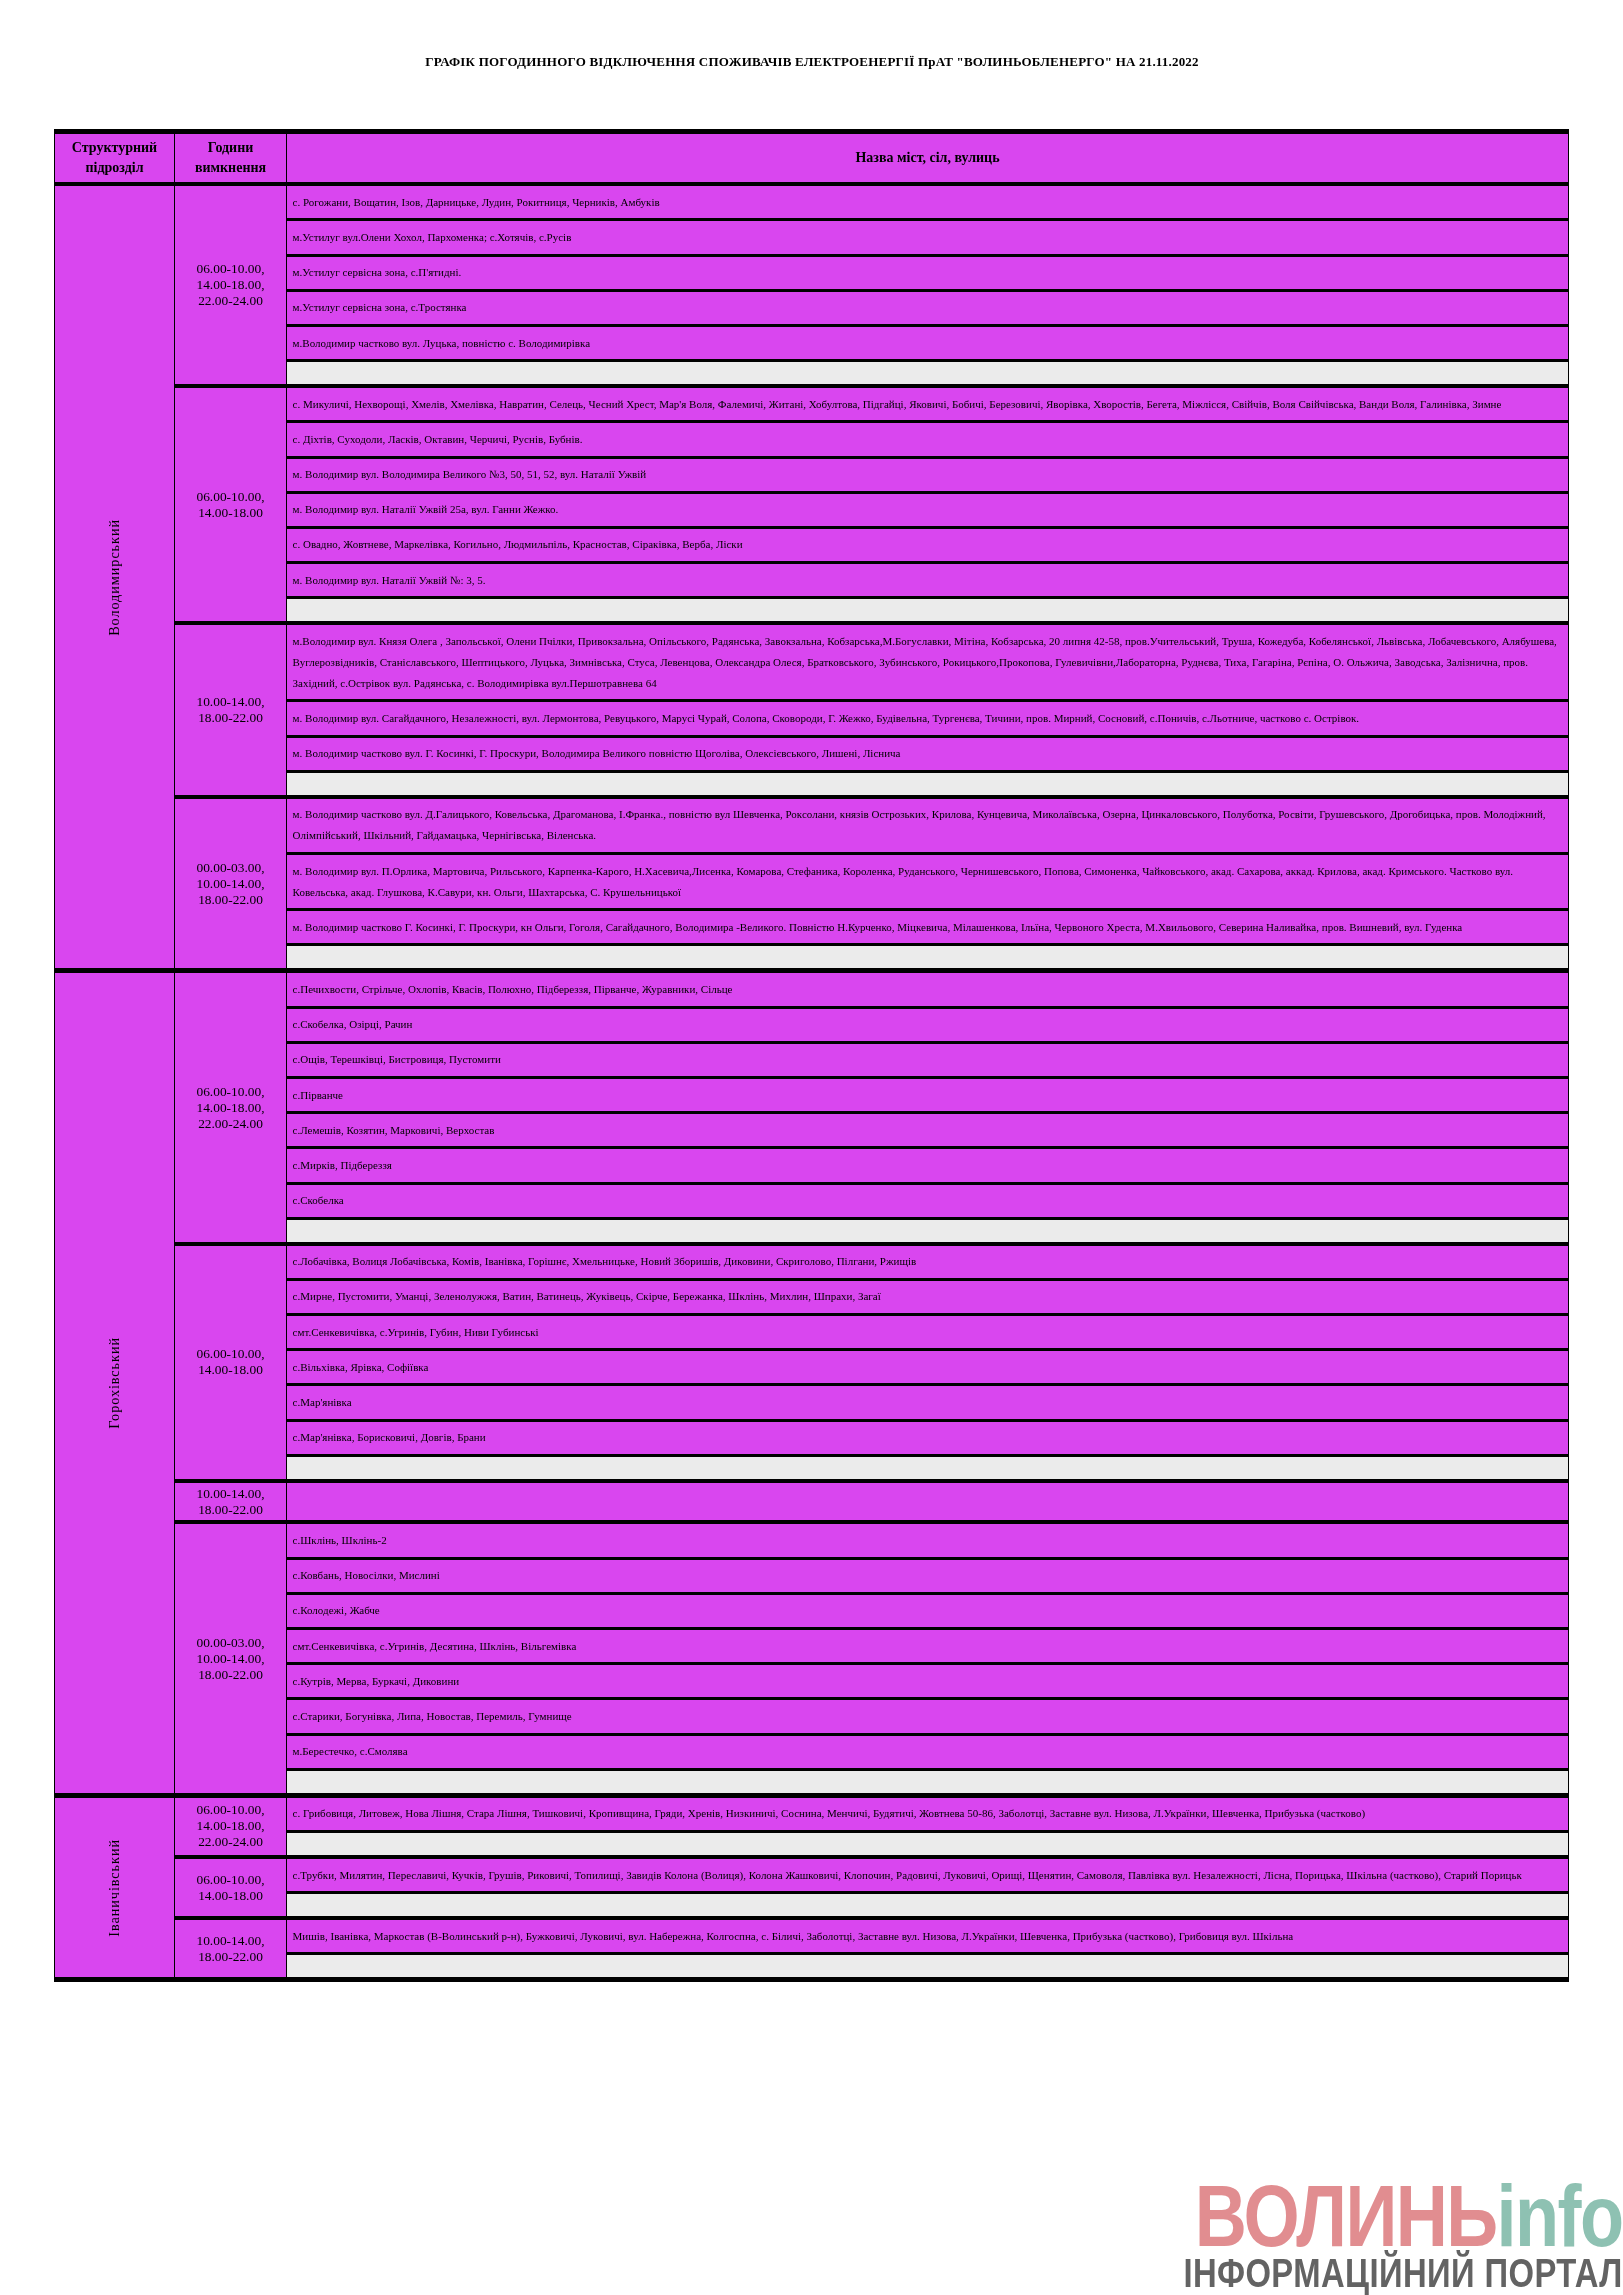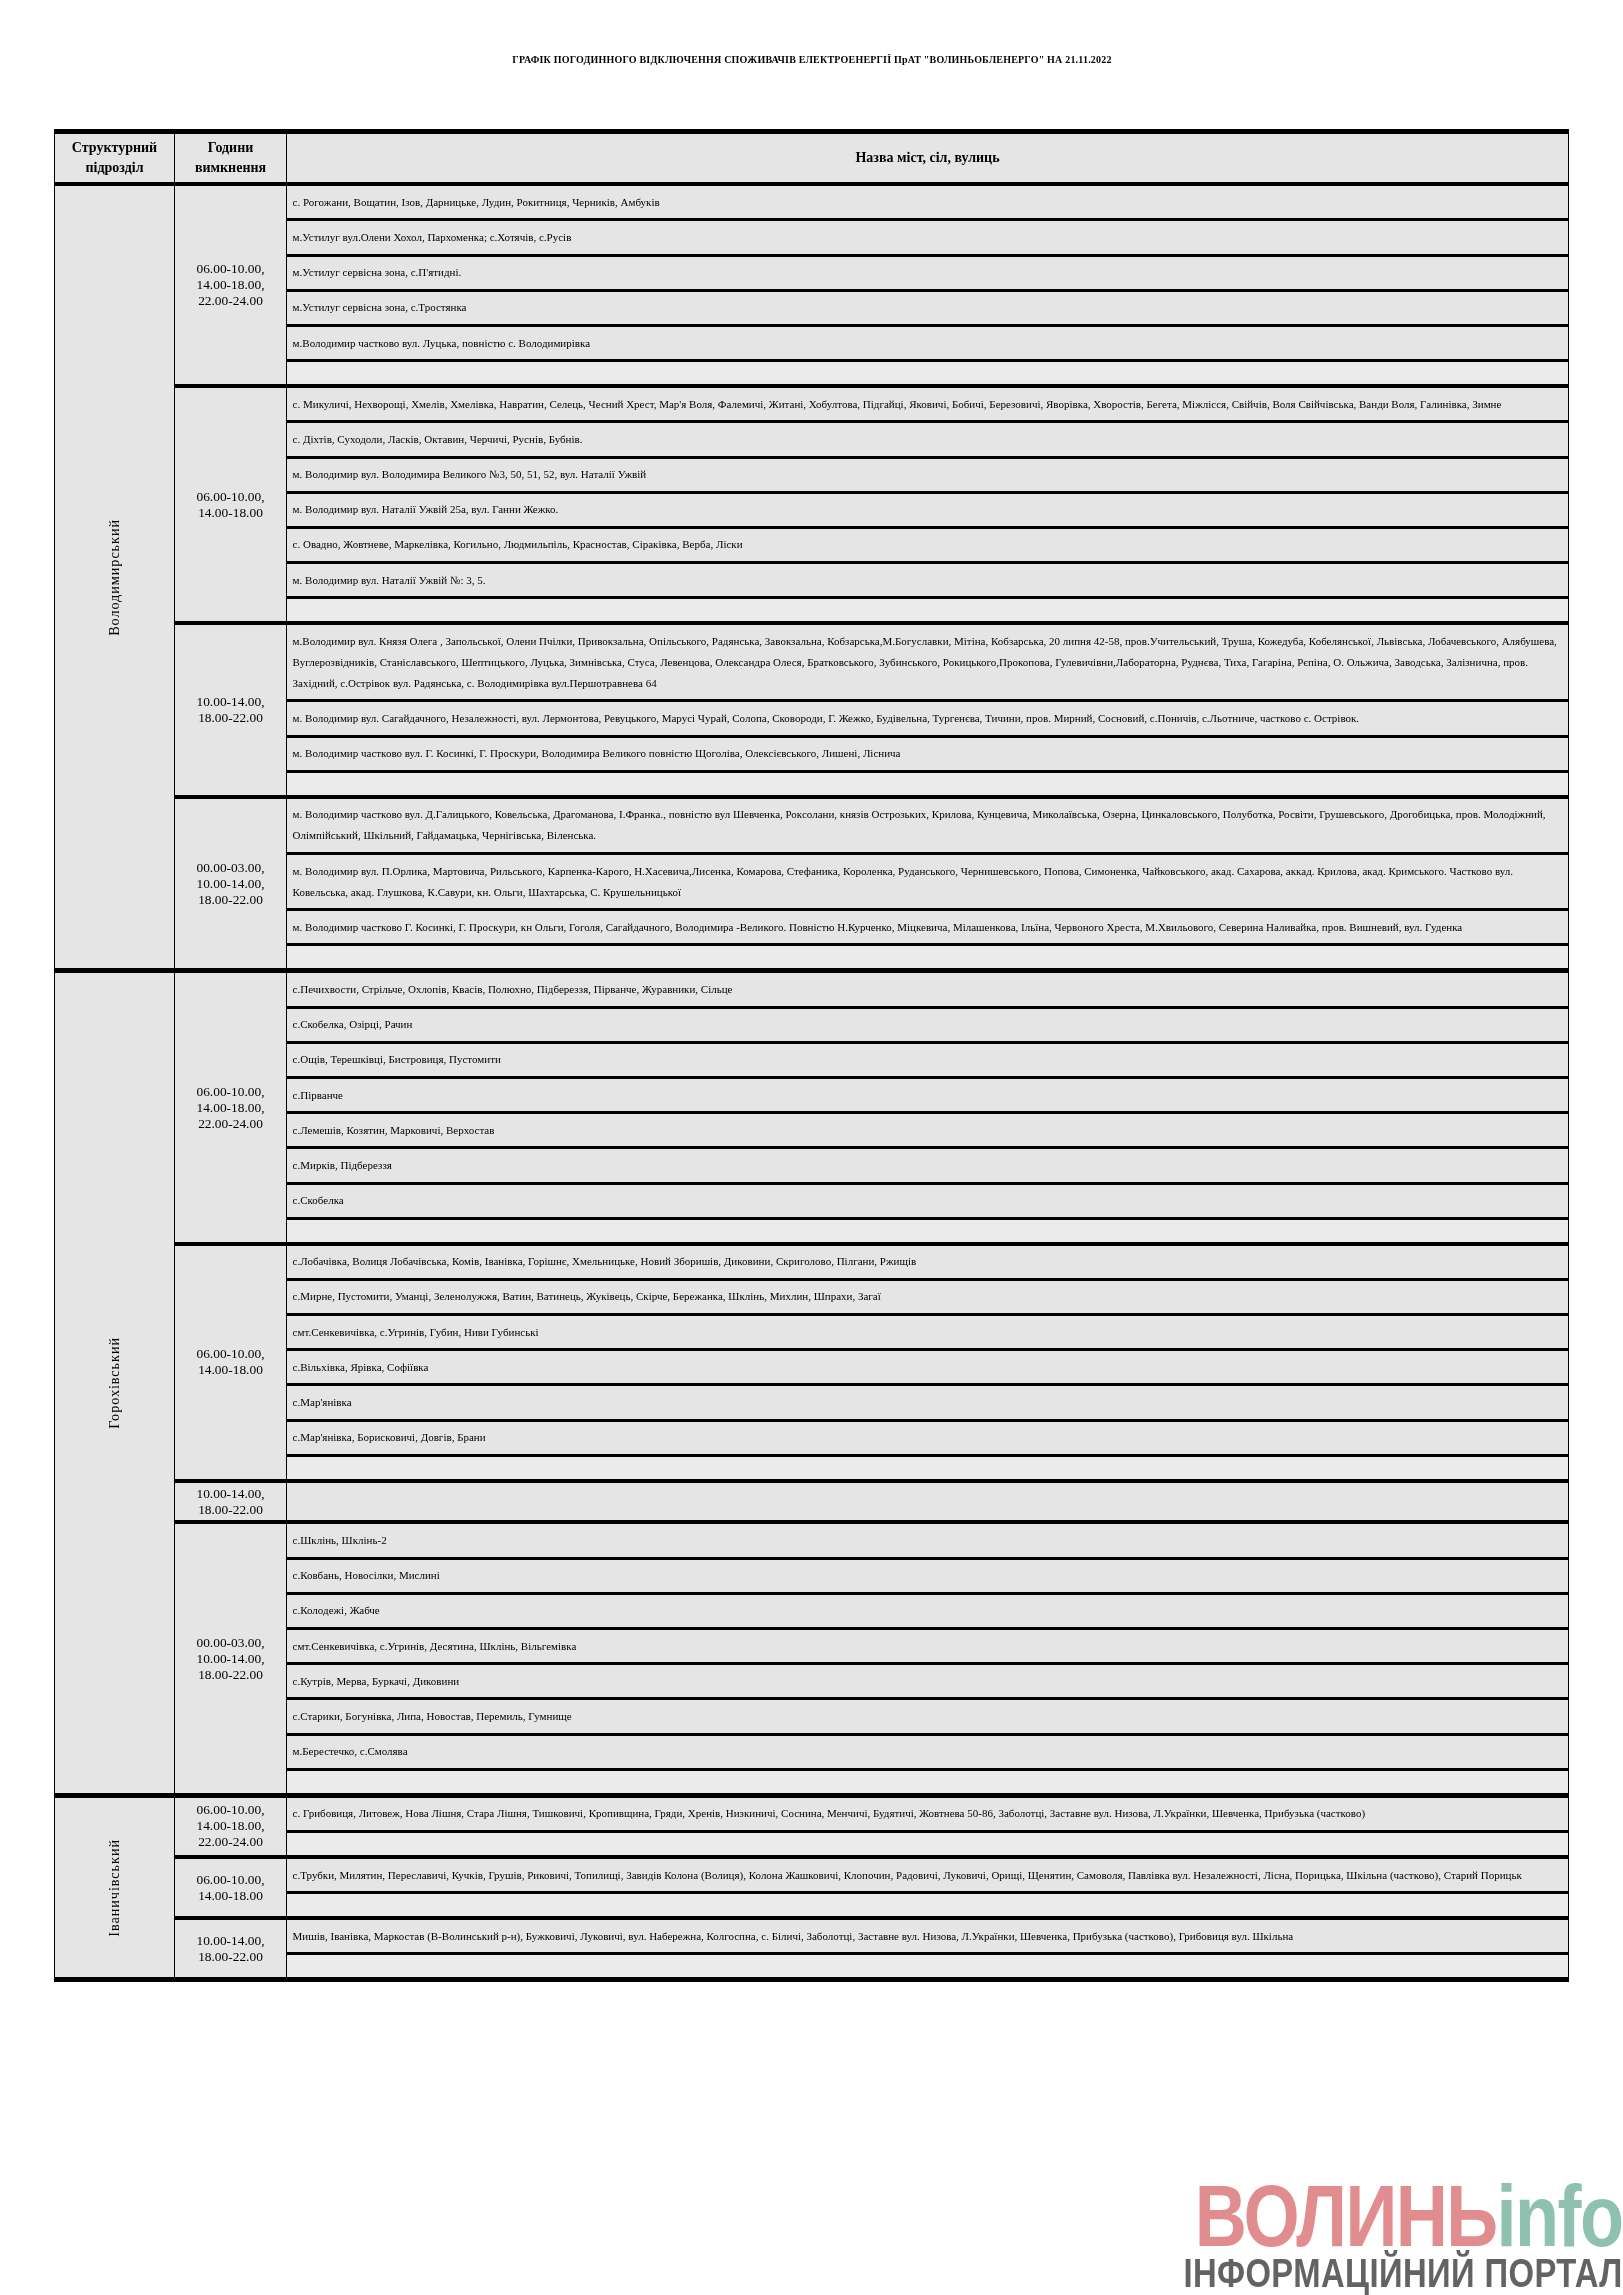--- a/index.html
+++ b/index.html
@@ -5,27 +5,27 @@
   * { box-sizing: border-box; margin: 0; padding: 0; }
   html, body { background: #ffffff; }
   body {
     width: 1624px; height: 2295px;
     position: relative; overflow: hidden;
     font-family: "Liberation Serif", serif;
     color: #000;
   }
   .title {
     position: absolute; top: 54px; left: 0; width: 100%;
-    text-align: center; font-size: 10px; font-weight: bold; letter-spacing: 0.2px;
+    text-align: center; font-size: 13px; font-weight: bold; letter-spacing: 0.2px;
   }
   .table {
     position: absolute; top: 129px; left: 54px; width: 1515px;
     border-left: 1.9px solid #000; border-right: 1.9px solid #000;
     border-top: 5.6px solid #000; border-bottom: 5.6px solid #000;
-    background: #e5e5e5;
+    background: #d946ef;
   }
   .thead { display: flex; border-bottom: 4.6px solid #000; min-height: 41px; font-weight: bold; }
   .th { display: flex; align-items: center; justify-content: center; text-align: center;
         font-size: 14px; line-height: 20.4px; padding: 3.7px 2.8px; }
   .th-c1 { width: 120px; border-right: 1.9px solid #000; }
   .th-c2 { width: 112px; border-right: 1.9px solid #000; }
   .th-c3 { flex: 1; text-align: center; }
   .group { display: flex; border-bottom: 5.6px solid #000; }
   .group:last-child { border-bottom: none; }
   .gcol1 { width: 120px; border-right: 1.9px solid #000;

